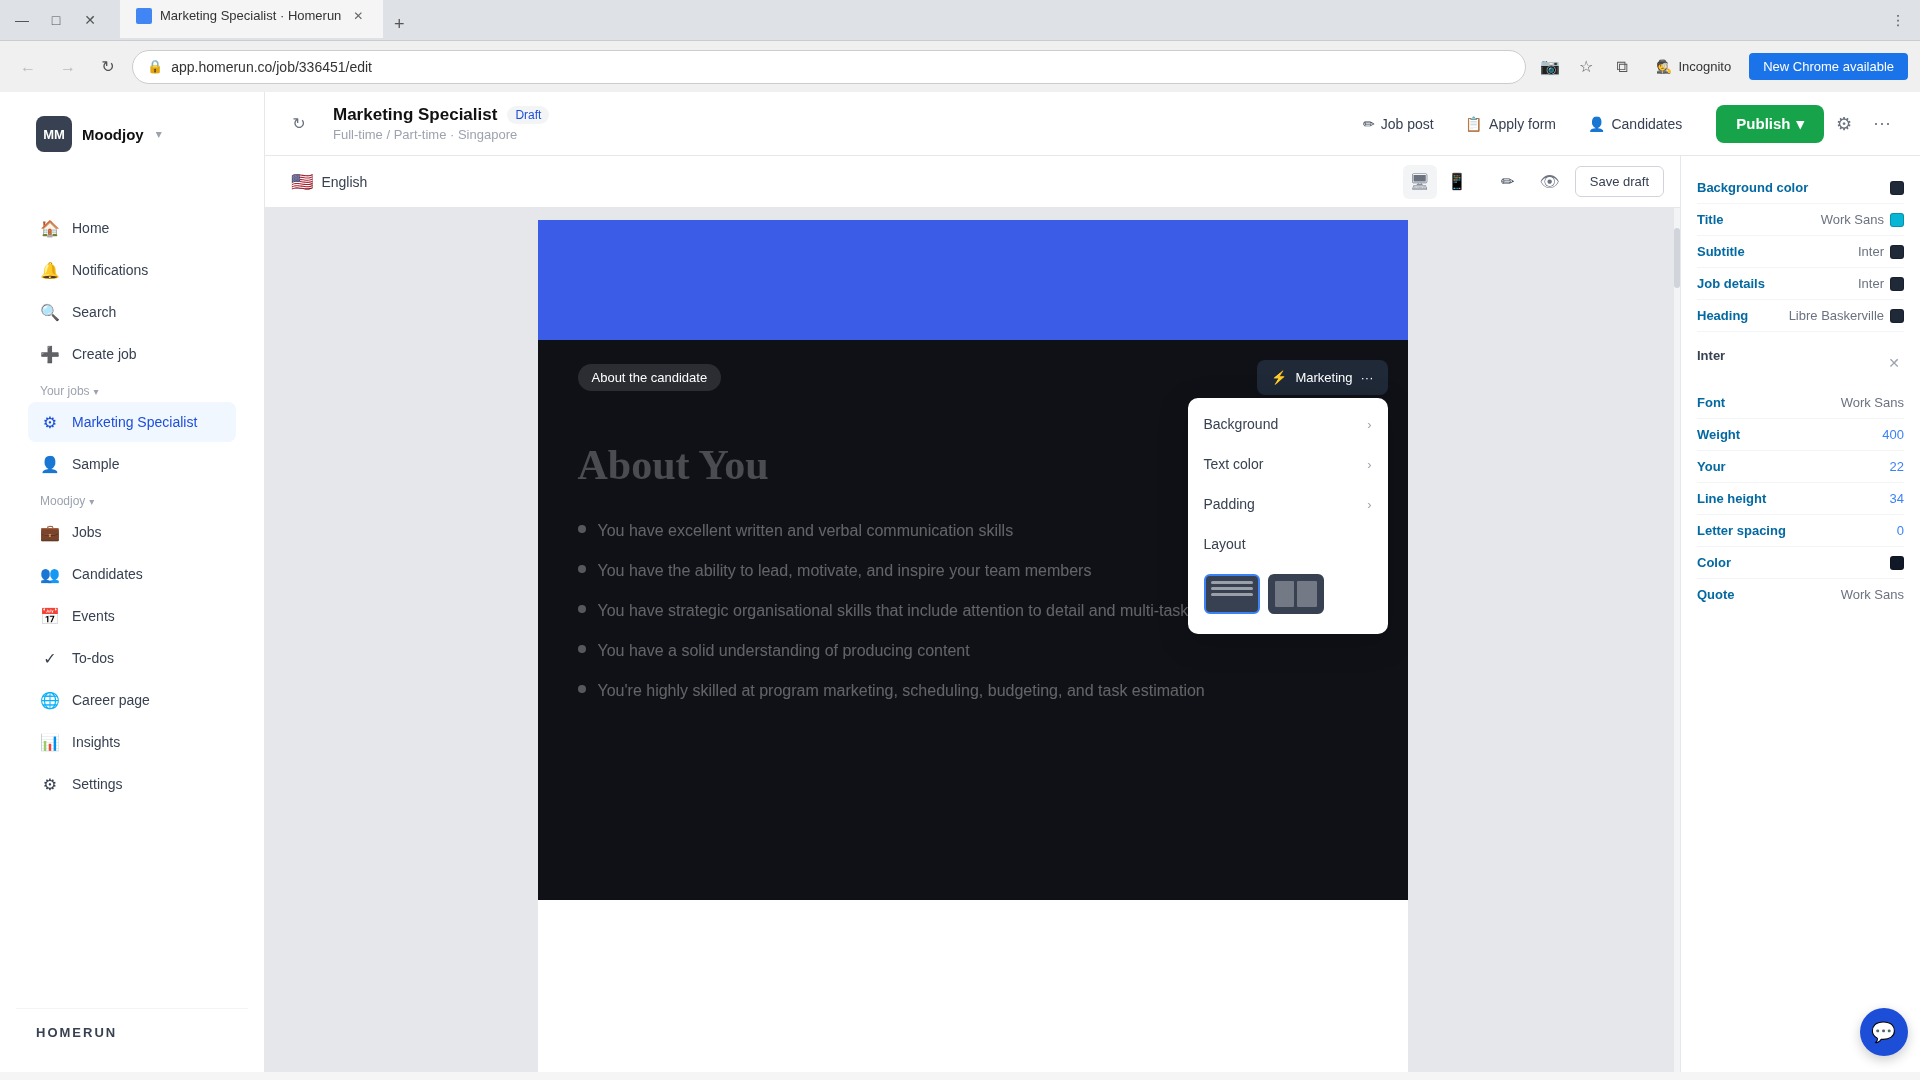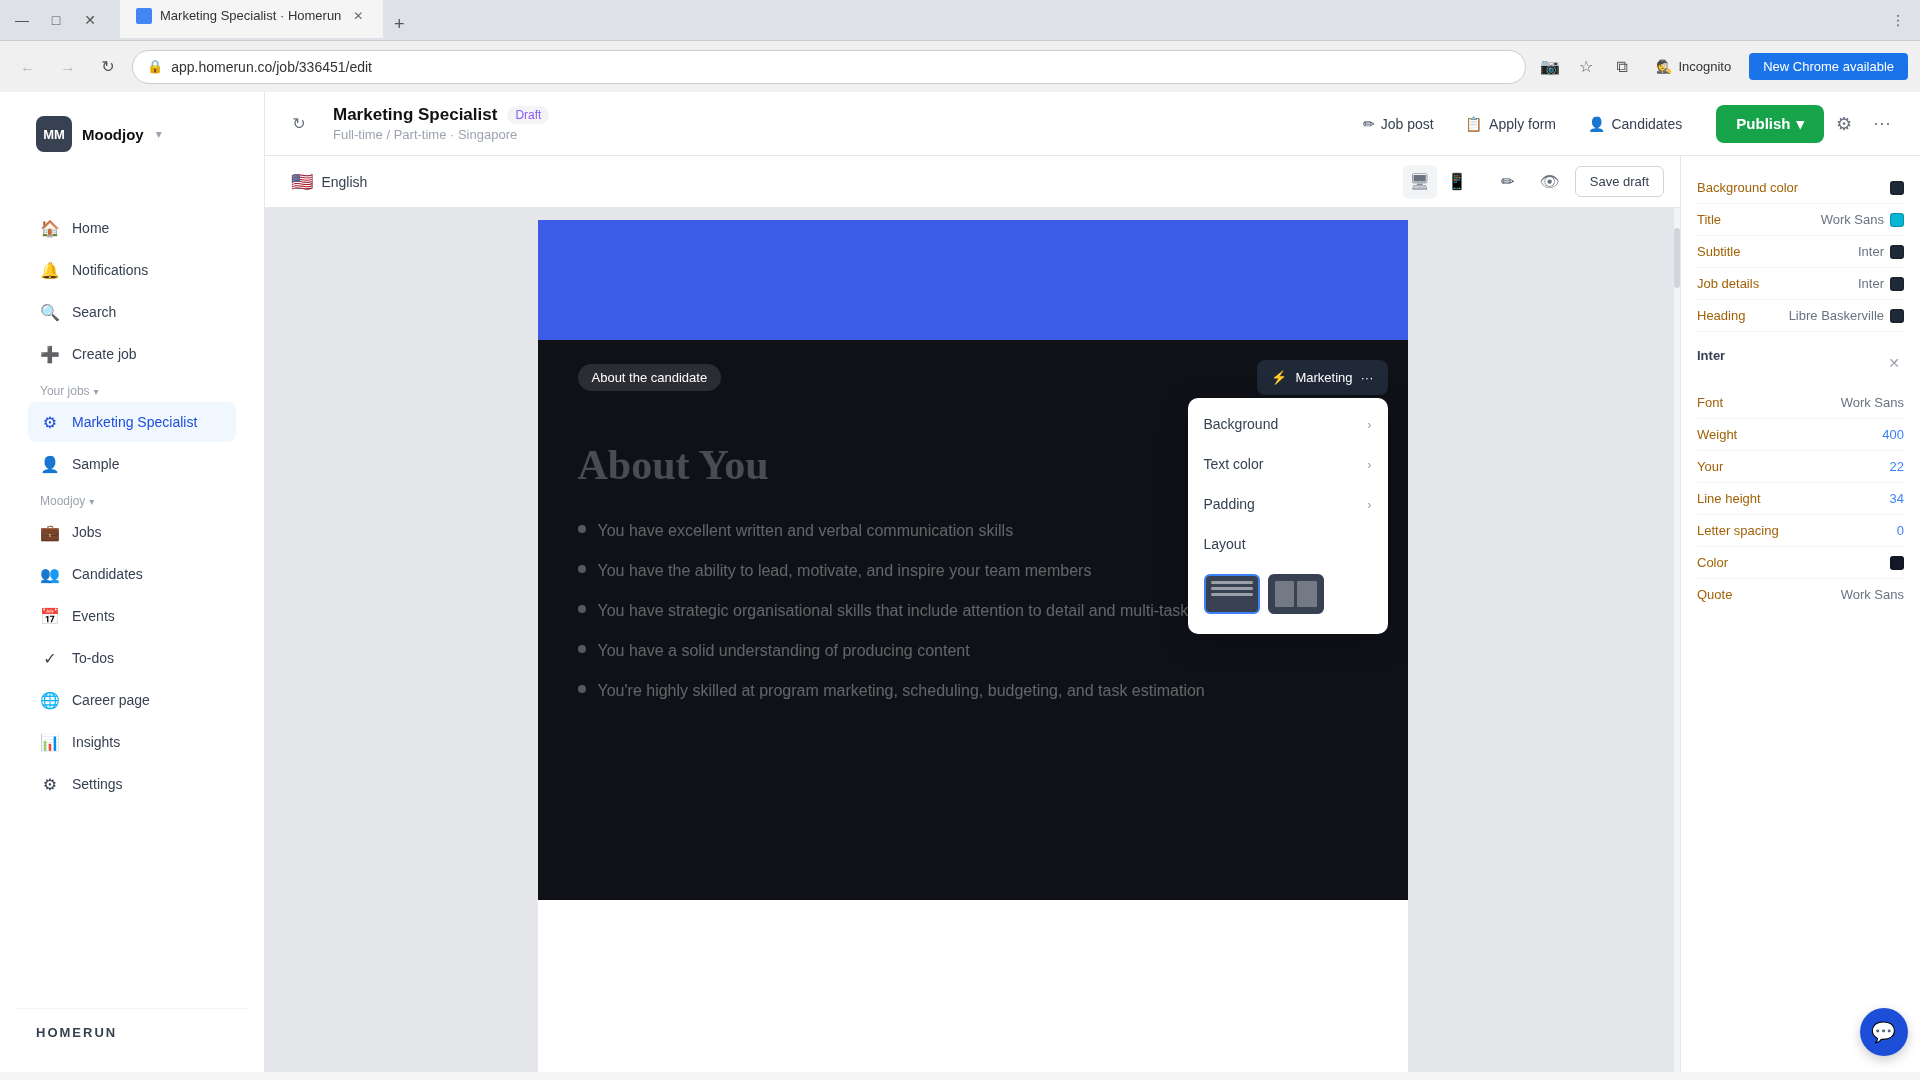--- a/index.html
+++ b/index.html
@@ -203,21 +203,21 @@
     .header-job-title {
       display: flex;
       align-items: center;
       gap: 10px;
       font-size: 17px;
       font-weight: 600;
       color: #111;
     }
     .draft-badge {
       background: #f3f4f6;
-      color: #8b5cf6;
+      color: #1d4ed8;
       font-size: 12px;
       padding: 2px 8px;
       border-radius: 12px;
       font-weight: 400;
     }
     .header-job-meta {
       font-size: 13px;
       color: #9ca3af;
       margin-top: 2px;
     }
@@ -498,22 +498,22 @@
     .panel-row {
       display: flex;
       align-items: center;
       justify-content: space-between;
       padding: 8px 0;
       border-bottom: 1px solid #f3f4f6;
     }
     .panel-row:last-child { border-bottom: none; }
     .panel-label {
       font-size: 13px;
-      color: #a16207;
-      font-weight: 400;
+      color: #0369a1;
+      font-weight: 700;
       text-align: right;
     }
     .panel-value {
       font-size: 13px;
       color: #6b7280;
       display: flex;
       align-items: center;
       gap: 6px;
     }
     .color-dot {

